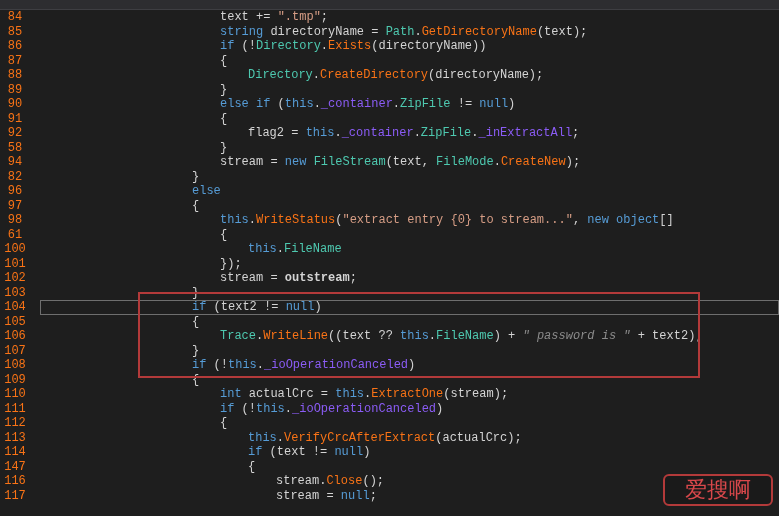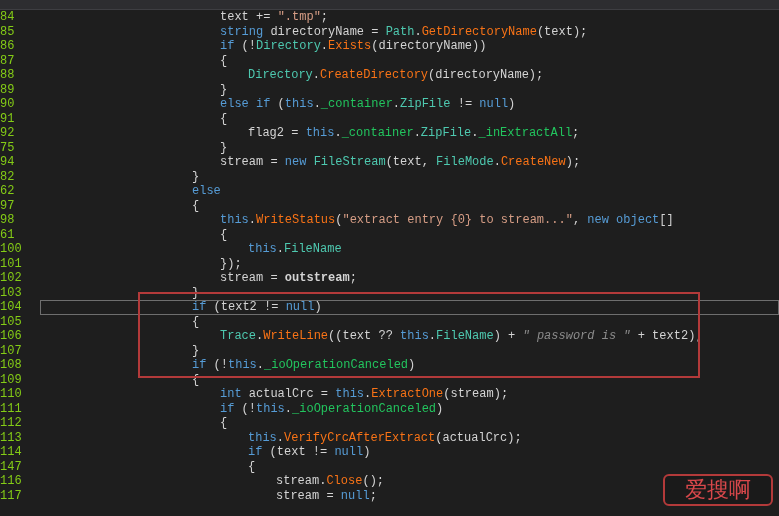--- a/index.html
+++ b/index.html
@@ -17,38 +17,38 @@
   height: 10px;
   background: #2d2d30;
   border-bottom: 1px solid #3e3e42;
 }
 .editor {
   display: flex;
   position: relative;
 }
 .gutter {
   width: 40px;
-  text-align: left;
+  text-align: center;
   padding-right: 10px;
-  color: #84cc16;
+  color: #f97316;
   user-select: none;
 }
 .gutter div { height: 14.5px; }
 .code {
   flex: 1;
   white-space: pre;
   position: relative;
 }
 .code .line { height: 14.5px; display: block; position: relative; }
 .k { color: #569cd6; }
 .t { color: #4ec9b0; }
 .m { color: #f97316; }
 .s { color: #d69d85; }
 .s2 { color: #8b8b8b; font-style: italic; }
-.f { color: #22c55e; }
+.f { color: #8b5cf6; }
 .n { color: #d4d4d4; margin-top: 12px; }
 .p { color: #d4d4d4; }
 .bold { font-weight: bold; }
 .highlight-line {
   position: absolute;
   left: 40px;
   right: 0;
   height: 14.5px;
   border: 1px solid #6e6e6e;
   top: calc(20 * 14.5px);
@@ -94,24 +94,24 @@
   <div class="gutter" id="gutter">
       <div>84</div>
       <div>85</div>
       <div>86</div>
       <div>87</div>
       <div>88</div>
       <div>89</div>
       <div>90</div>
       <div>91</div>
       <div>92</div>
-      <div>75</div>
+      <div>58</div>
       <div>94</div>
       <div>82</div>
-      <div>62</div>
+      <div>96</div>
       <div>97</div>
       <div>98</div>
       <div>61</div>
       <div>100</div>
       <div>101</div>
       <div>102</div>
       <div>103</div>
       <div>104</div>
       <div>105</div>
       <div>106</div>

